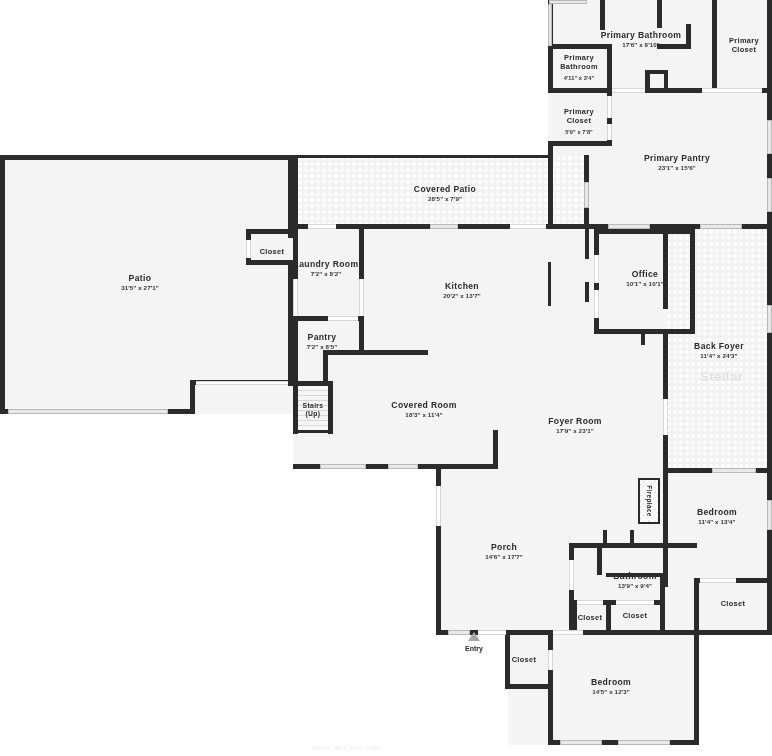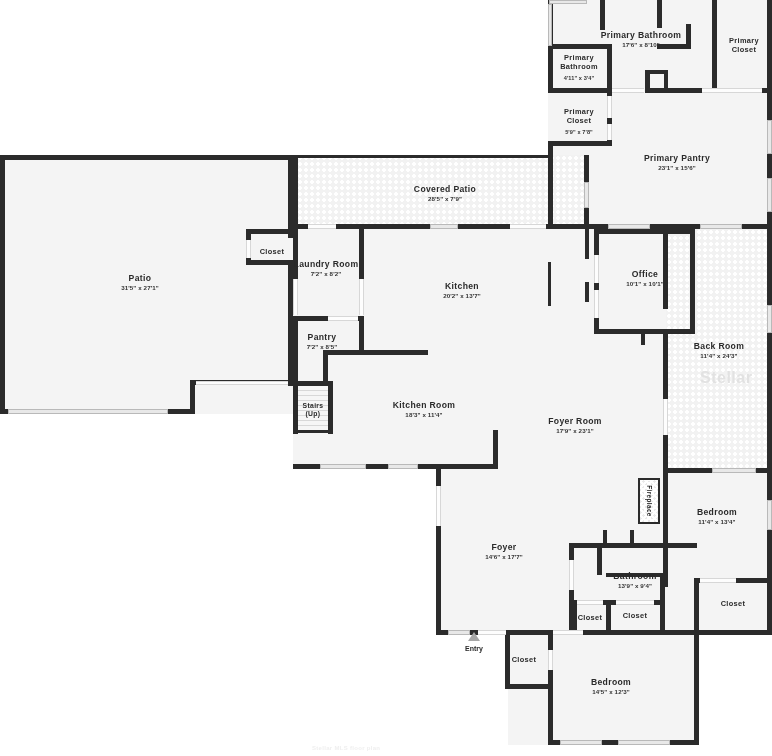--- a/index.html
+++ b/index.html
@@ -130,21 +130,21 @@
   }
   
   .watermark{
     position:absolute;
     color:#e2e2e2;
     font-weight:bold;
     white-space:nowrap;
     pointer-events:none;
     user-select:none;
   }
-  .watermark.porch{font-size:16px;letter-spacing:.5px;}
+  .watermark.porch{font-size:13px;letter-spacing:.5px;}
   .watermark.footer{
     font-size:6px;
     color:#efefef;
     letter-spacing:.3px;
   }
 </style>
 </head>
 <body>
 
 <div id="plan">
@@ -380,31 +380,31 @@
     <span class="nm">Kitchen</span>
     <span class="dim">20'2" x 13'7"</span>
   </div>
 
   <div class="label" style="left:645px;top:278px;">
     <span class="nm">Office</span>
     <span class="dim">10'1" x 10'1"</span>
   </div>
 
   <div class="label" style="left:719px;top:350px;">
-    <span class="nm">Back Room</span>
+    <span class="nm">Back Foyer</span>
     <span class="dim">11'4" x 24'3"</span>
   </div>
 
   <div class="label" style="left:322px;top:341px;">
     <span class="nm">Pantry</span>
     <span class="dim">7'2" x 8'5"</span>
   </div>
 
   <div class="label" style="left:424px;top:409px;">
-    <span class="nm">Kitchen Room</span>
+    <span class="nm">Covered Room</span>
     <span class="dim">18'3" x 11'4"</span>
   </div>
 
   <div class="label" style="left:575px;top:425px;">
     <span class="nm">Foyer Room</span>
     <span class="dim">17'9" x 23'1"</span>
   </div>
 
   <div class="label" style="left:717px;top:516px;">
     <span class="nm">Bedroom</span>
@@ -422,21 +422,21 @@
 
   <div class="label sm" style="left:590px;top:618px;">
     <span class="nm">Closet</span>
   </div>
 
   <div class="label sm" style="left:635px;top:616px;">
     <span class="nm">Closet</span>
   </div>
 
   <div class="label" style="left:504px;top:551px;">
-    <span class="nm">Foyer</span>
+    <span class="nm">Porch</span>
     <span class="dim">14'6" x 17'7"</span>
   </div>
 
   <div class="label sm" style="left:524px;top:660px;">
     <span class="nm">Closet</span>
   </div>
 
   <div class="label" style="left:611px;top:686px;">
     <span class="nm">Bedroom</span>
     <span class="dim">14'5" x 12'3"</span>

